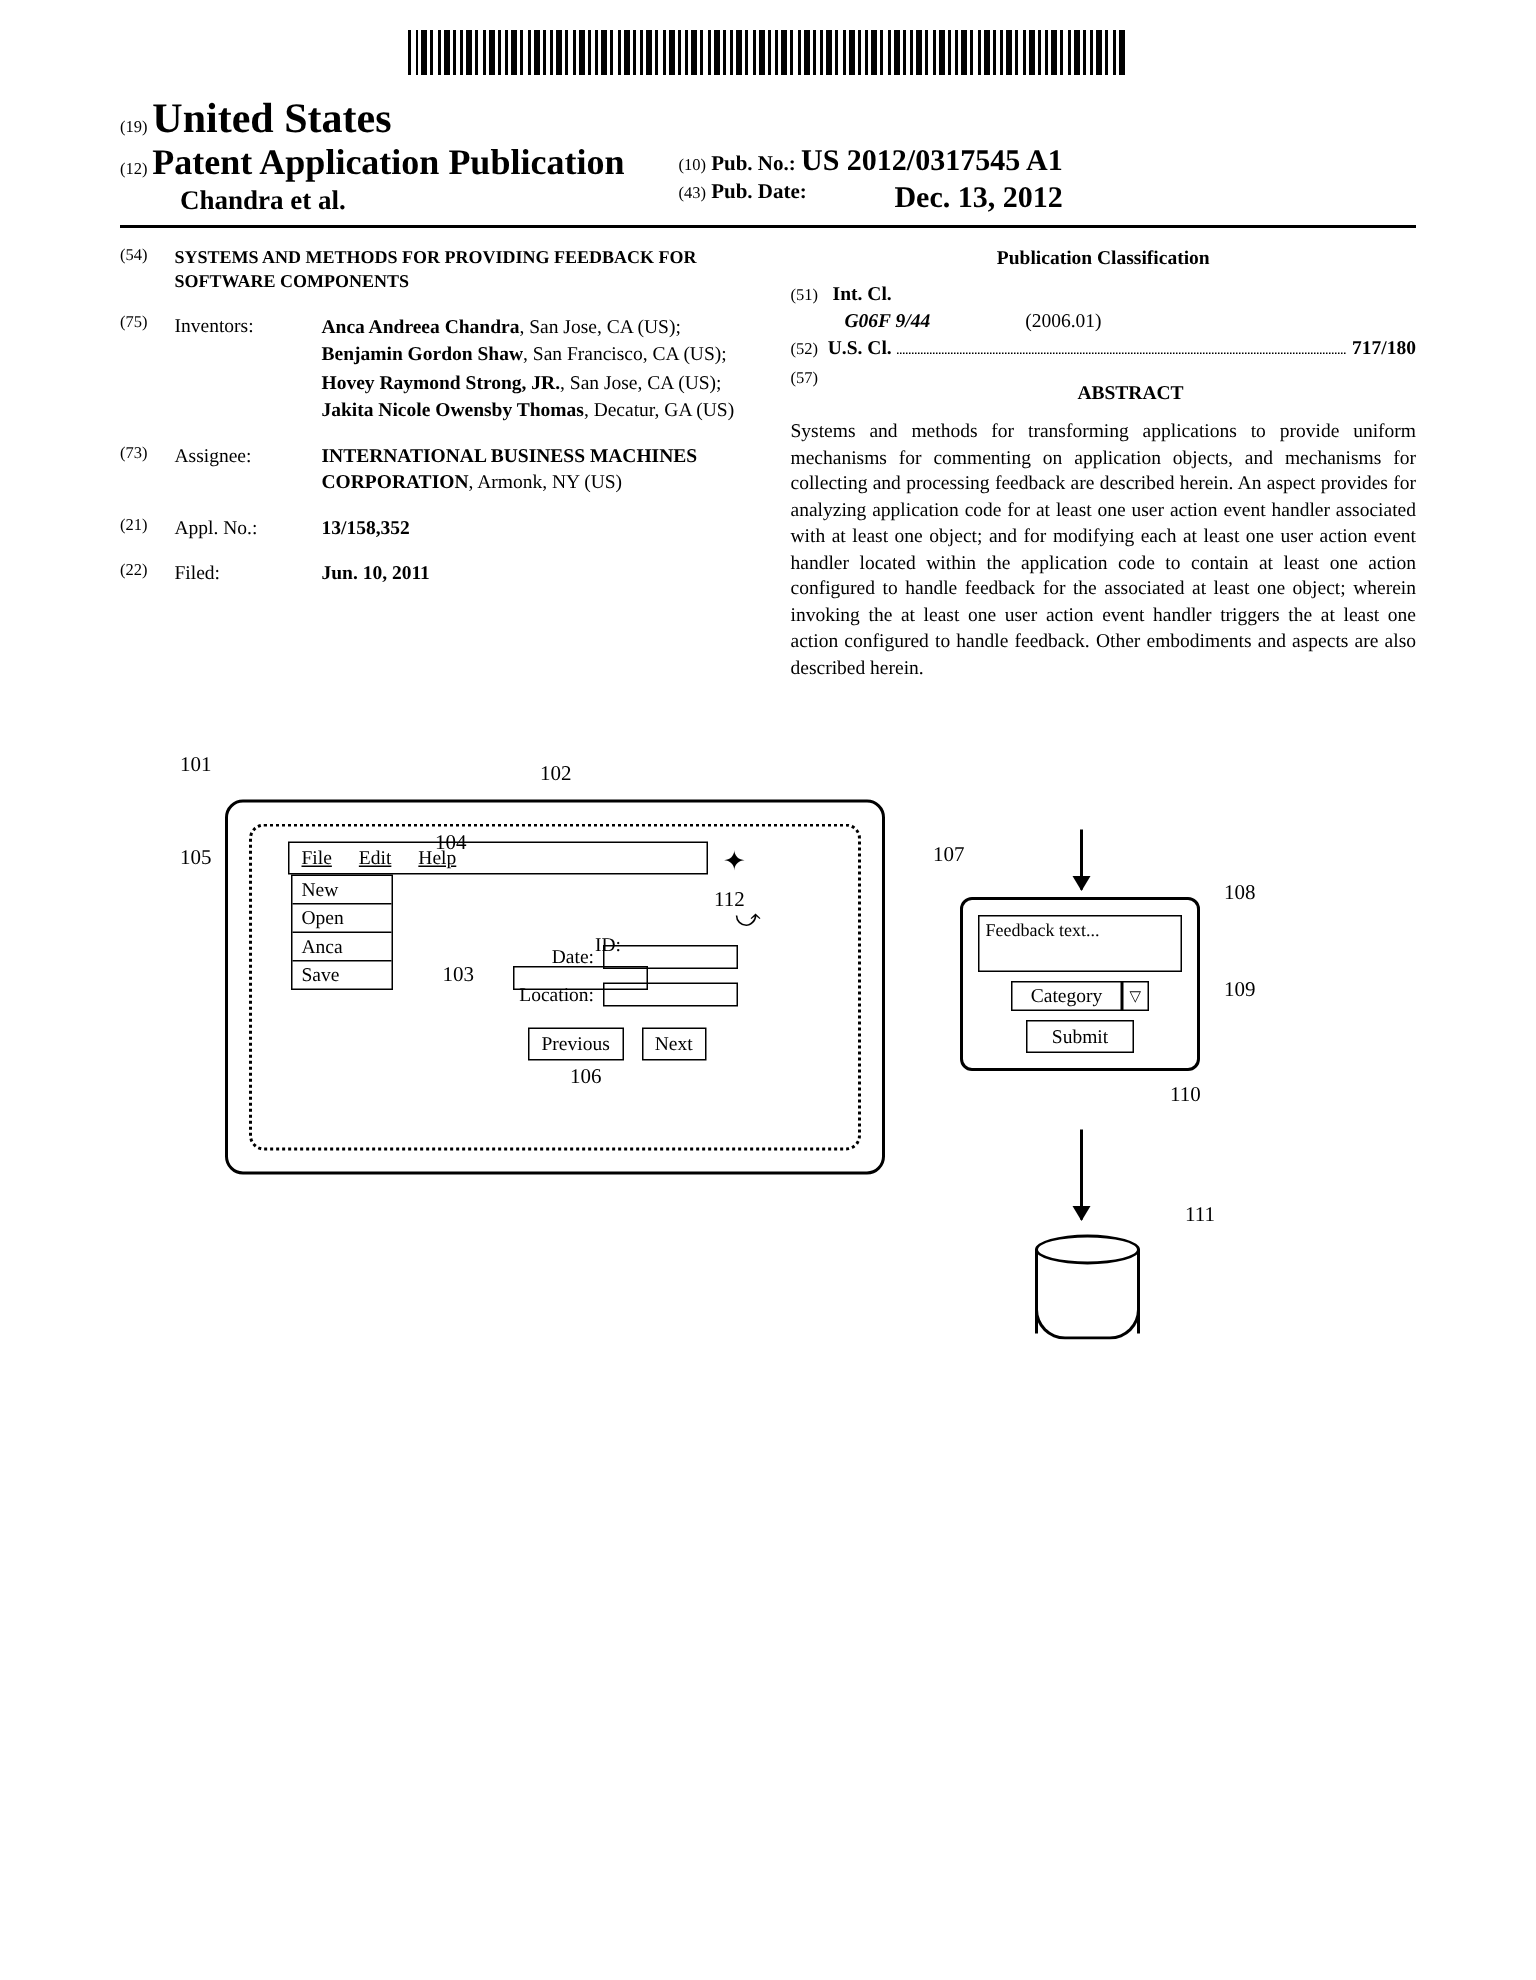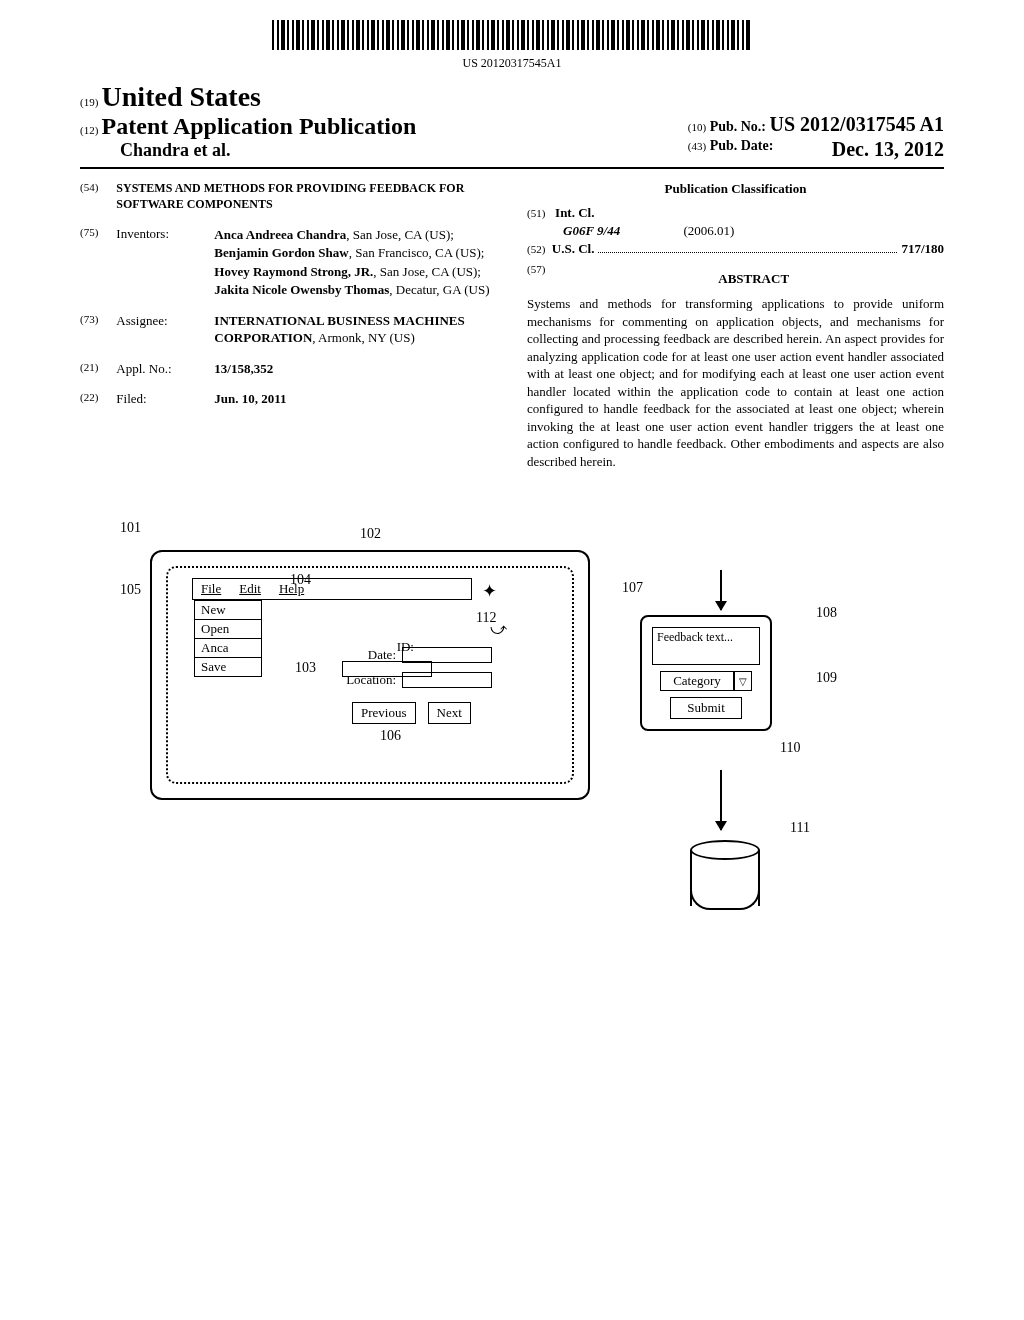--- a/index.html
+++ b/index.html
@@ -18,21 +18,21 @@
     .barcode {
       display: inline-block;
       width: 480px;
       height: 30px;
       background: repeating-linear-gradient(90deg, #000 0px, #000 2px, #fff 2px, #fff 5px, #000 5px, #000 7px, #fff 7px, #fff 9px, #000 9px, #000 13px, #fff 13px, #fff 15px);
     }
     .barcode-text {
       font-size: 12px;
       margin-top: 2px;
     }
-    .header-row { display: flex; justify-content: space-between; align-items: flex-end; margin-bottom: 2px; }
+    .header-row { display: flex; justify-content: flex-start; align-items: flex-end; margin-bottom: 2px; gap: 36px; }
     .header-left .country { font-size: 28px; font-weight: bold; }
     .header-left .pub-type { font-size: 24px; font-weight: bold; }
     .header-left .authors { font-size: 18px; font-weight: bold; padding-left: 40px; }
     .code-19, .code-12, .code-10, .code-43 { font-size: 11px; vertical-align: baseline; }
     .header-right { font-size: 14px; }
     .header-right .pub-no-line { margin-bottom: 2px; }
     .header-right .pub-no-value { font-size: 20px; font-weight: bold; }
     .header-right .pub-date-value { font-size: 20px; font-weight: bold; float: right; }
     .hrule { border-top: 2px solid #000; margin: 6px 0 12px 0; }
     .two-col { display: flex; gap: 30px; }
@@ -104,21 +104,21 @@
       position: absolute; left: 338px; top: 68px; font-size: 16px;
     }
     .btn {
       border: 1px solid #000; padding: 2px 8px; font-size: 13px;
       background: #fff;
     }
     .btn-row { position: absolute; left: 200px; top: 150px; display: flex; gap: 12px; }
     
     .feedback-panel {
       position: absolute; left: 560px; top: 105px;
-      width: 132px; border: 2px solid #000;
+      width: 160px; border: 2px solid #000;
       border-radius: 8px; padding: 10px;
     }
     .feedback-text {
       border: 1px solid #000; height: 38px; padding: 2px 4px;
       font-size: 12px; margin-bottom: 6px;
     }
     .category-row { display: flex; margin-bottom: 6px; justify-content: center; }
     .category-box { border: 1px solid #000; padding: 1px 12px; font-size: 13px; }
     .dropdown-tri { border: 1px solid #000; width: 18px; display: flex; align-items: center; justify-content: center; font-size: 10px; }
     .submit-btn { border: 1px solid #000; padding: 2px 16px; font-size: 13px; margin: 0 auto; display: block; width: fit-content; }
@@ -148,21 +148,20 @@
     .db-cylinder .bottom-arc {
       width: 70px; height: 20px; border: 2px solid #000; border-top: none;
       border-radius: 0 0 35px 35px; position: absolute; bottom: 0;
     }
   </style>
 </head>
 <body>
 
 <div class="barcode-area">
   <div class="barcode"></div>
-  <div class="barcode-text">US 20120317545A1</div>
 </div>
 
 <div class="header-row">
   <div class="header-left">
     <div><span class="code-19">(19)</span> <span class="country">United States</span></div>
     <div><span class="code-12">(12)</span> <span class="pub-type">Patent Application Publication</span></div>
     <div class="authors">Chandra et al.</div>
   </div>
   <div class="header-right">
     <div class="pub-no-line">

